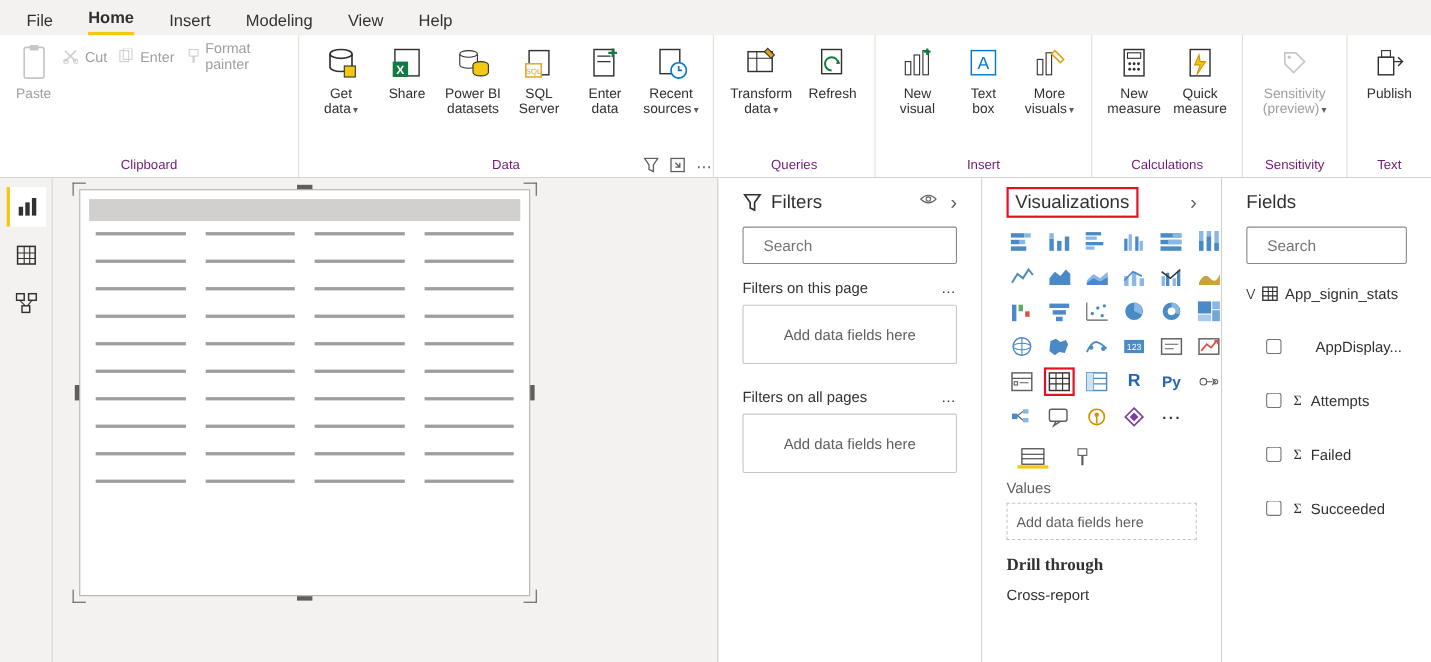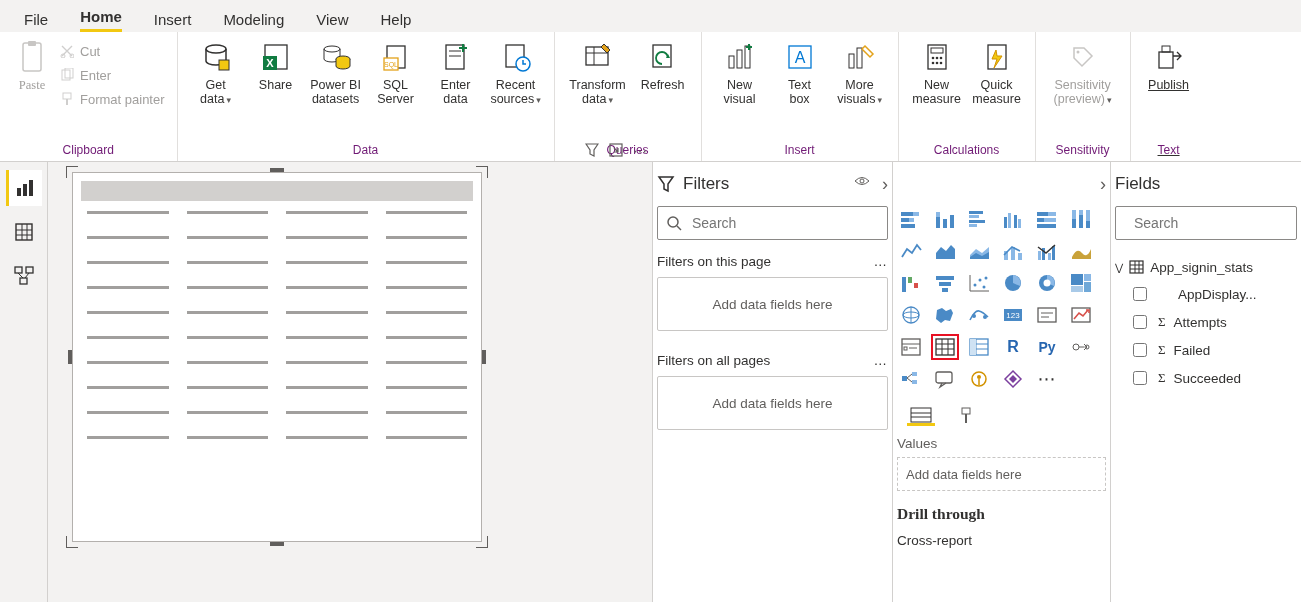--- a/index.html
+++ b/index.html
@@ -81,21 +81,20 @@
     justify-content: center;
   }
   .rbtn .caret::after {
     content: "▾";
     font-size: 9px;
     margin-left: 2px;
     color: #605e5c;
   }
   .clip-small {
     display: flex;
-    flex-direction: column;
     gap: 2px;
     padding-top: 4px;
     justify-content: center;
   }
   .clip-row {
     display: flex;
     align-items: center;
     gap: 6px;
     font-size: 13px;
     color: #a19f9d;
@@ -196,21 +195,21 @@
     background: #a19f9d;
   }
 
   
   .pane {
     width: 240px;
     border-right: 1px solid #d2d0ce;
     background: #fff;
     display: flex;
     flex-direction: column;
-    padding: 0 4px;
+    padding: 0 22px;
   }
   .pane.filters { width: 240px; background:#fff;}
   .pane.viz { width: 218px; }
   .pane.fields { width: 190px; border-right: none; }
 
   .pane-header {
     display: flex;
     align-items: center;
     height: 44px;
     gap: 8px;
@@ -343,20 +342,21 @@
     cursor: pointer;
   }
   .field-table-row .chev { font-size: 10px; }
   .field-sub {
     display: flex;
     align-items: center;
     gap: 8px;
     padding-left: 14px;
     height: 28px;
     font-size: 13.5px;
+    margin-top: 21px;
   }
   .field-sub input[type=checkbox]{
     width:14px; height:14px;
   }
   .sigma { font-family: "Segoe UI", serif; font-size:13px; }
 
   .ellipsis { letter-spacing:1px; }
 </style>
 </head>
 <body>
@@ -367,21 +367,21 @@
   <div class="tab">Insert</div>
   <div class="tab">Modeling</div>
   <div class="tab">View</div>
   <div class="tab">Help</div>
 </div>
 
 <div class="ribbon">
 
   <div class="ribbon-group">
     <div class="ribbon-group-body">
-      <div class="rbtn disabled" style="width:48px;font-family:Liberation Serif, serif;">
+      <div class="rbtn disabled" style="width:48px;">
         <span class="icon">
           <svg width="28" height="32">
               <rect x="5" y="2" width="18" height="28" rx="2" fill="none" stroke="#c8c6c4" stroke-width="1.5"></rect>
               <rect x="10" y="0" width="8" height="5" rx="1" fill="#c8c6c4"></rect>
             </svg>
         </span>
         <span>Paste</span>
       </div>
       <div class="clip-small">
         <div class="clip-row">
@@ -592,21 +592,21 @@
               <circle cx="10" cy="10" r="1.5" fill="#c8c6c4"></circle>
             </svg>
           </span>
           <span style="white-space:pre-line" class="caret">Sensitivity
 (preview)</span>
         </div>
     </div>
     <div class="ribbon-group-title">Sensitivity</div>
   </div>
 
-  <div class="ribbon-group" style="border-right:none;text-decoration:underline;">
+  <div class="ribbon-group" style="border-right:none;">
     <div class="ribbon-group-body">
       <div class="rbtn">
           <span class="icon">
             <svg width="30" height="30">
               <rect x="5" y="10" width="14" height="16" fill="none" stroke="#323130" stroke-width="1.3"></rect>
               <path d="M19 14 h8 M23 10 l4 4 -4 4" fill="none" stroke="#323130" stroke-width="1.3"></path>
               <rect x="8" y="4" width="8" height="6" fill="none" stroke="#323130"></rect>
             </svg>
           </span>
           <span>Publish</span>
@@ -765,20 +765,21 @@
         <span>Filters on all pages</span>
         <span class="ellipsis">…</span>
       </div>
     <div class="filter-drop">
         <span>Add data fields here</span>
       </div>
   </div>
 
   <div class="pane viz">
     <div class="pane-header">
+      <span class="pane-title-wrap"><span class="pane-title">Visualizations</span></span>
       <div class="hicons" style="margin-left:auto;">
         <span style="font-size:18px;">›</span>
       </div>
     </div>
 
     <div class="viz-grid">
 
       <div class="viz-item">
           <svg width="22" height="20">
             <rect x="1" y="3" width="12" height="4" fill="#4a8ac6"></rect>

